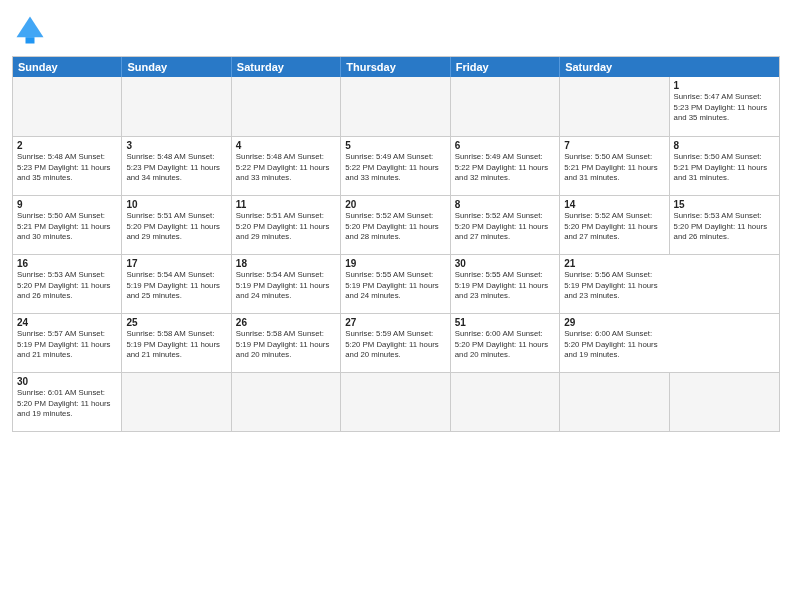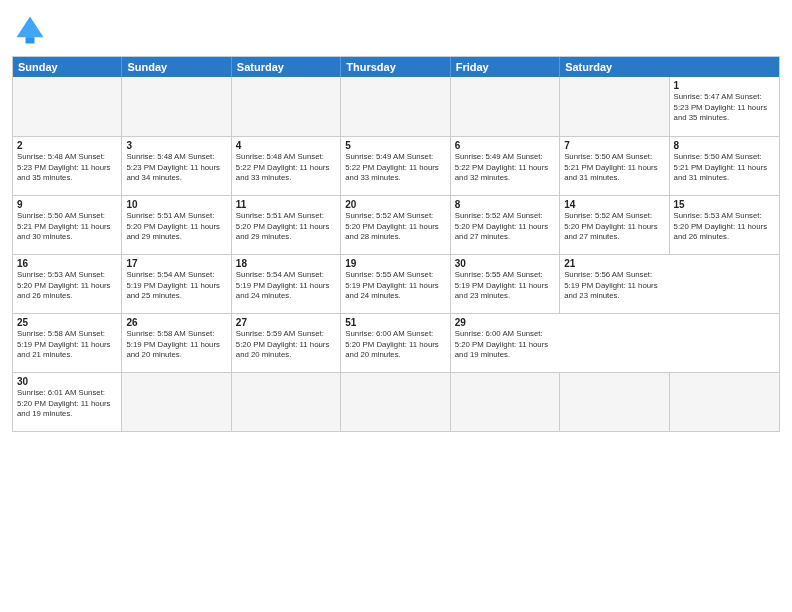--- a/index.html
+++ b/index.html
@@ -275,20 +275,26 @@
           </div>
           <div class="cal-cell">
             <span class="day-num">21</span>
             <div class="cell-info">Sunrise: 5:56 AM
 Sunset: 5:19 PM
 Daylight: 11 hours and 23 minutes.</div>
           </div>
         </div>
         <div class="cal-row">
           <div class="cal-cell">
+            <span class="day-num">24</span>
+            <div class="cell-info">Sunrise: 5:57 AM
+Sunset: 5:19 PM
+Daylight: 11 hours and 21 minutes.</div>
+          </div>
+          <div class="cal-cell">
             <span class="day-num">25</span>
             <div class="cell-info">Sunrise: 5:58 AM
 Sunset: 5:19 PM
 Daylight: 11 hours and 21 minutes.</div>
           </div>
           <div class="cal-cell">
             <span class="day-num">26</span>
             <div class="cell-info">Sunrise: 5:58 AM
 Sunset: 5:19 PM
 Daylight: 11 hours and 20 minutes.</div>

